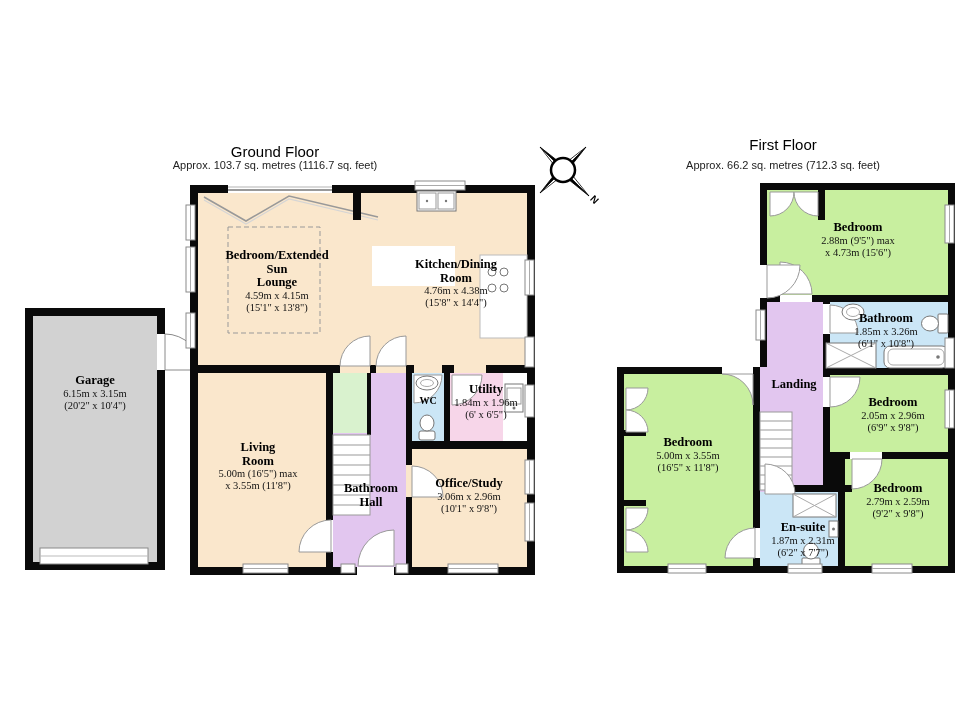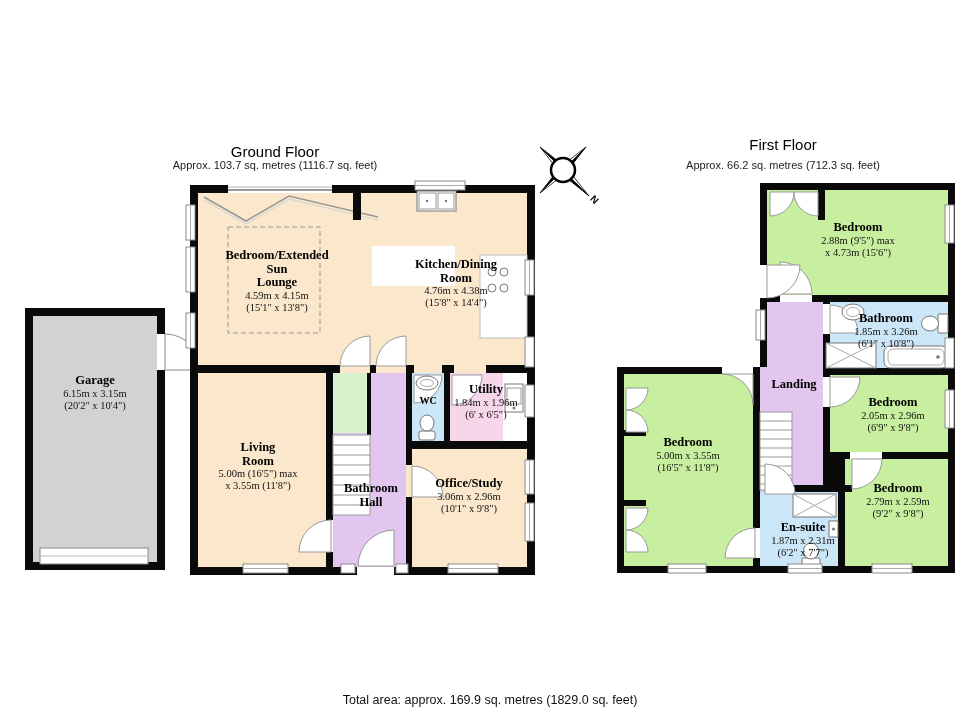--- a/index.html
+++ b/index.html
@@ -336,15 +336,14 @@
   <span class="room-dims">2.79m x 2.59m</span>
   <span class="room-dims">(9'2" x 9'8")</span>
 </div>
 
 <div class="room-label" style="left:803px;top:540px">
   <span class="room-name">En-suite</span>
   <span class="room-dims">1.87m x 2.31m</span>
   <span class="room-dims">(6'2" x 7'7")</span>
 </div>
 
-<div class="footer-note" style="top:693px">Total area: approx. 169.9 sq. metres (1829.0 sq. feet)</div>
 
 </div>
 
 </body></html>

